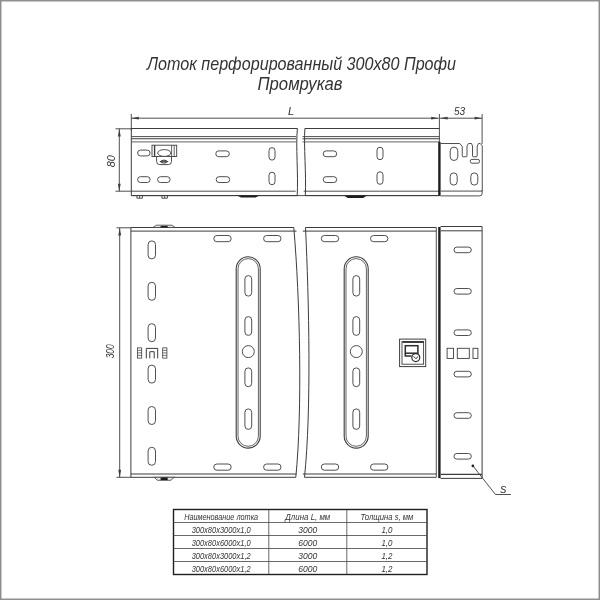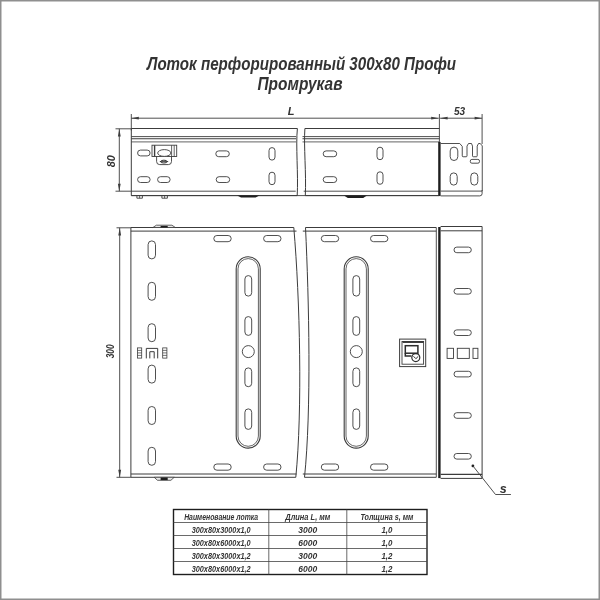--- a/index.html
+++ b/index.html
@@ -1,16 +1,16 @@
 <!DOCTYPE html>
 <html><head>
 <meta charset="utf-8">
 <style>
   html,body { margin:0; padding:0; background:#fff; }
-  #page { position:relative; width:600px; height:600px;font-weight:bold; }
+  #page { position:relative; width:600px; height:600px; }
 </style>
 </head>
 <body>
 <div id="page">
 <svg width="600" height="600" viewBox="0 0 600 600">
 
 <rect x="0.75" y="0.75" width="598.5" height="598.5" fill="#ffffff" stroke="#8f8f8f" stroke-width="1.5"></rect>
 
 <text x="301.5" y="69.5" font-family="'Liberation Sans', sans-serif" font-size="17.5" font-style="italic" fill="#333333" text-anchor="middle" textLength="309" lengthAdjust="spacingAndGlyphs">Лоток перфорированный 300х80 Профи</text>
 

